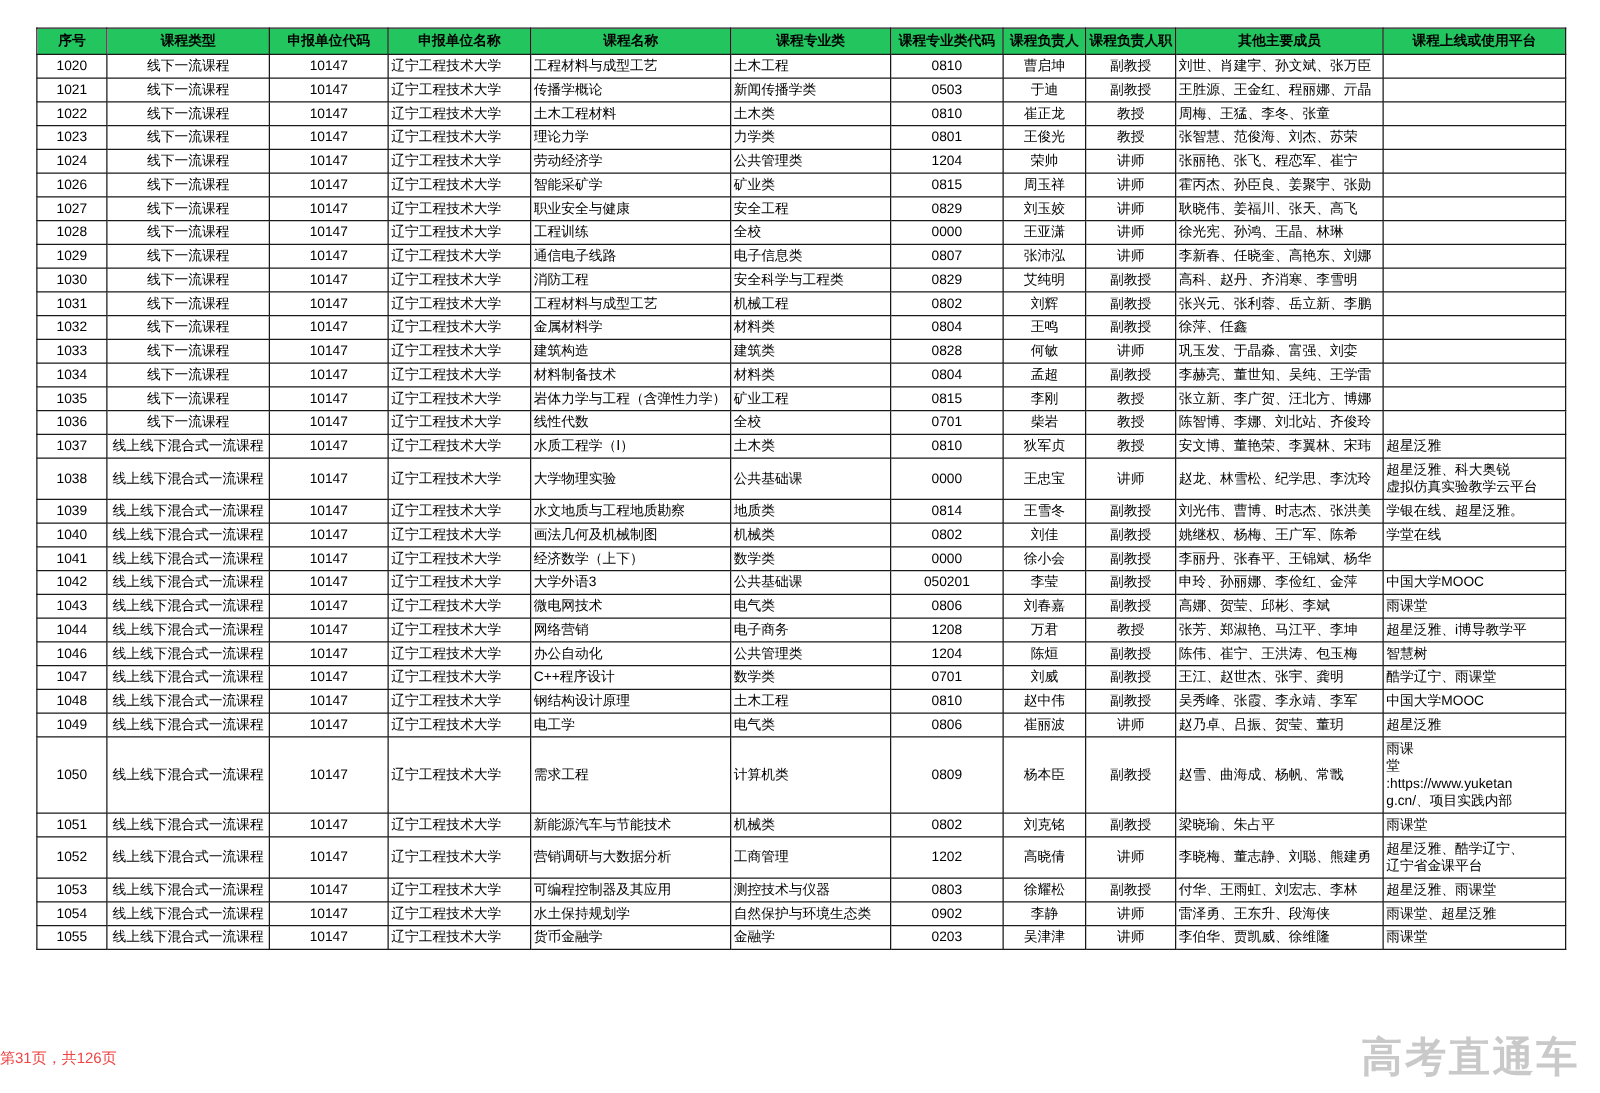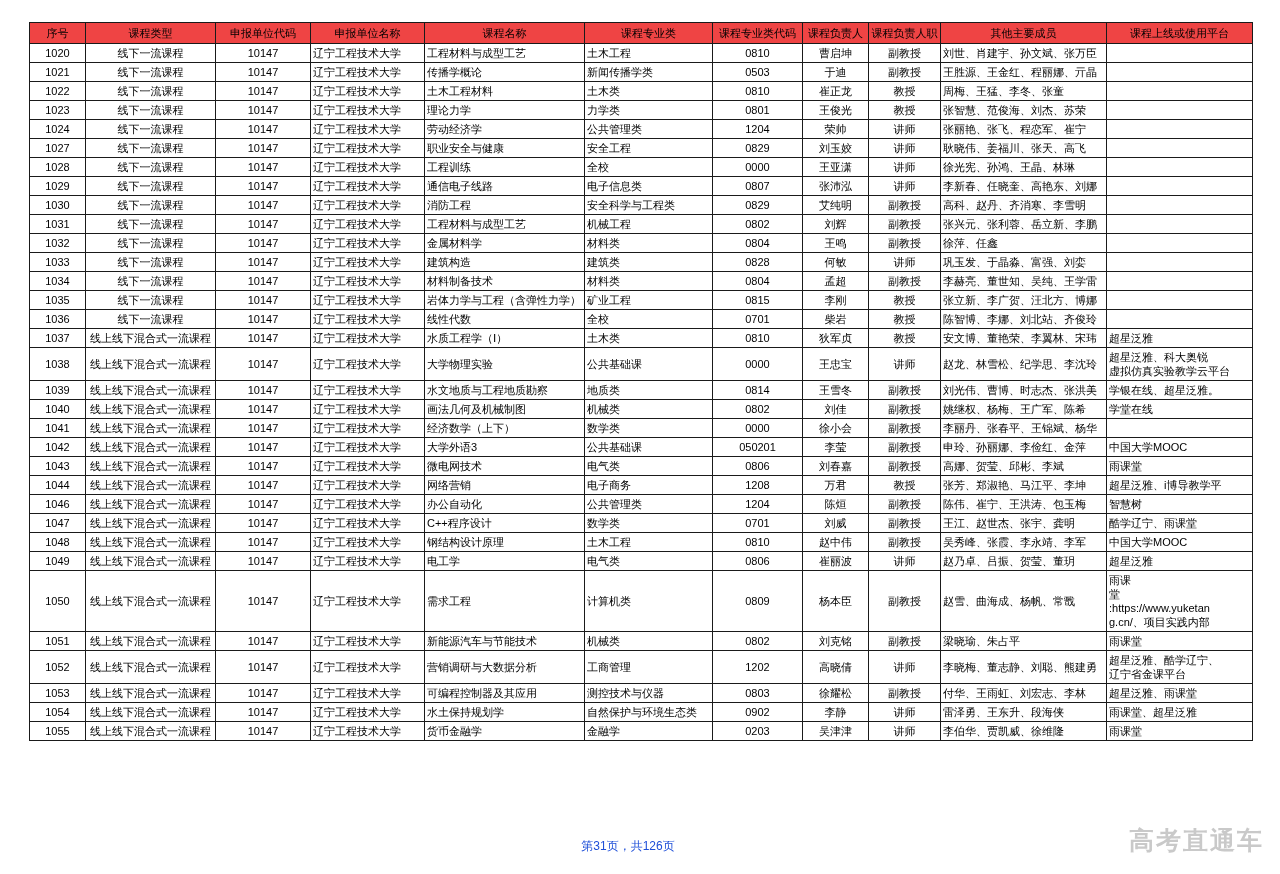--- a/index.html
+++ b/index.html
@@ -23,43 +23,43 @@
     border: 1px solid #1a1a1a;
     font-size: 11px;
     line-height: 14px;
     padding: 2px 2px;
     vertical-align: middle;
     overflow: hidden;
     word-break: break-all;
     white-space: pre-wrap;
   }
   th {
-    font-weight: normal;
+    font-weight: bold;
     text-align: center;
-    background: #ef4444;
+    background: #22c55e;
     padding: 3px 2px;
   }
   td { text-align: center; background: #ffffff; color: #000; }
   td:nth-child(4),
   td:nth-child(5),
   td:nth-child(6),
   td:nth-child(10),
   td:nth-child(11) { text-align: left; }
   .footer {
     position: absolute;
     left: 0; top: 838px;
     width: 1256px;
-    text-align: center;
+    text-align: left;
     font-size: 12px;
-    color: #1d4ed8;
+    color: #ef4444;
   }
   .watermark {
     position: absolute;
     right: 16px; top: 824px;
-    font-size: 25px;
+    font-size: 33px;
     font-weight: bold;
     letter-spacing: 2px;
     color: #c9c9c9;
     user-select: none;
   }
 </style>
 </head>
 <body>
 
 <div class="page">
@@ -153,20 +153,33 @@
           <td>辽宁工程技术大学</td>
           <td>劳动经济学</td>
           <td>公共管理类</td>
           <td>1204</td>
           <td>荣帅</td>
           <td>讲师</td>
           <td>张丽艳、张飞、程恋军、崔宁</td>
           <td></td>
         </tr>
         <tr>
+          <td>1026</td>
+          <td>线下一流课程</td>
+          <td>10147</td>
+          <td>辽宁工程技术大学</td>
+          <td>智能采矿学</td>
+          <td>矿业类</td>
+          <td>0815</td>
+          <td>周玉祥</td>
+          <td>讲师</td>
+          <td>霍丙杰、孙臣良、姜聚宇、张勋</td>
+          <td></td>
+        </tr>
+        <tr>
           <td>1027</td>
           <td>线下一流课程</td>
           <td>10147</td>
           <td>辽宁工程技术大学</td>
           <td>职业安全与健康</td>
           <td>安全工程</td>
           <td>0829</td>
           <td>刘玉姣</td>
           <td>讲师</td>
           <td>耿晓伟、姜福川、张天、高飞</td>

